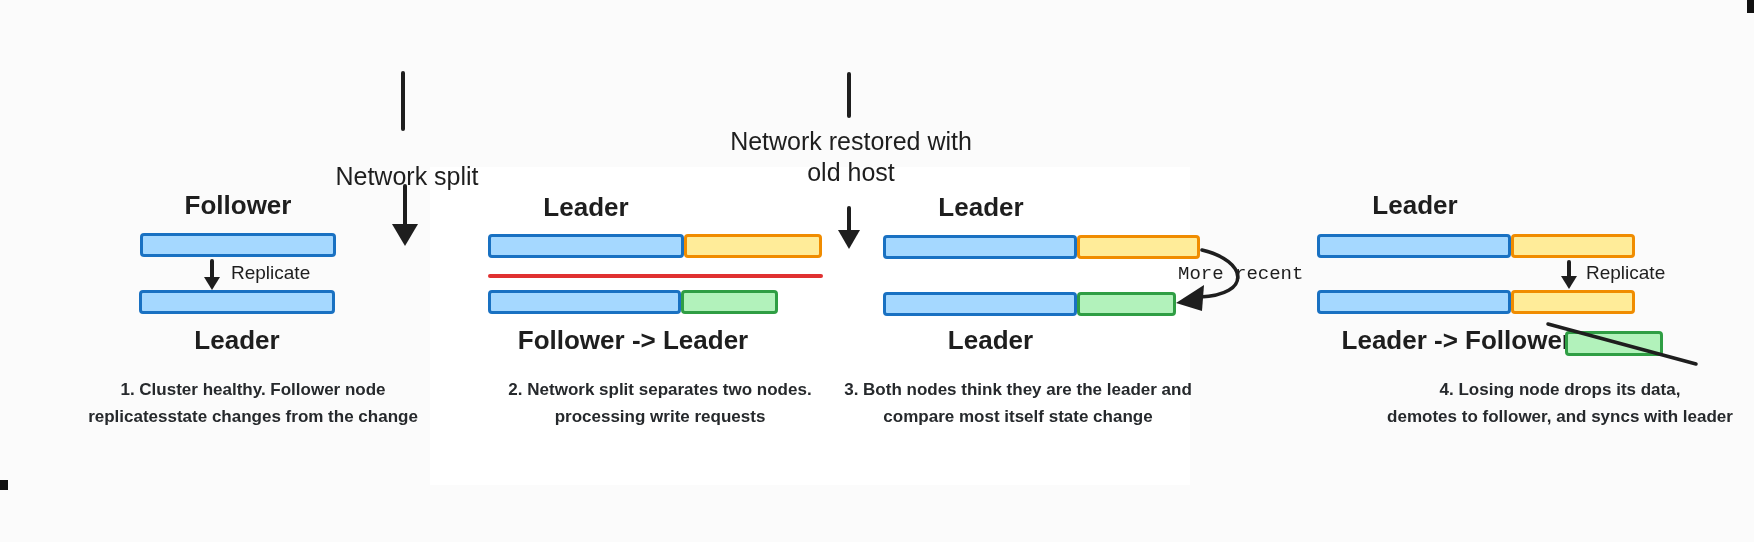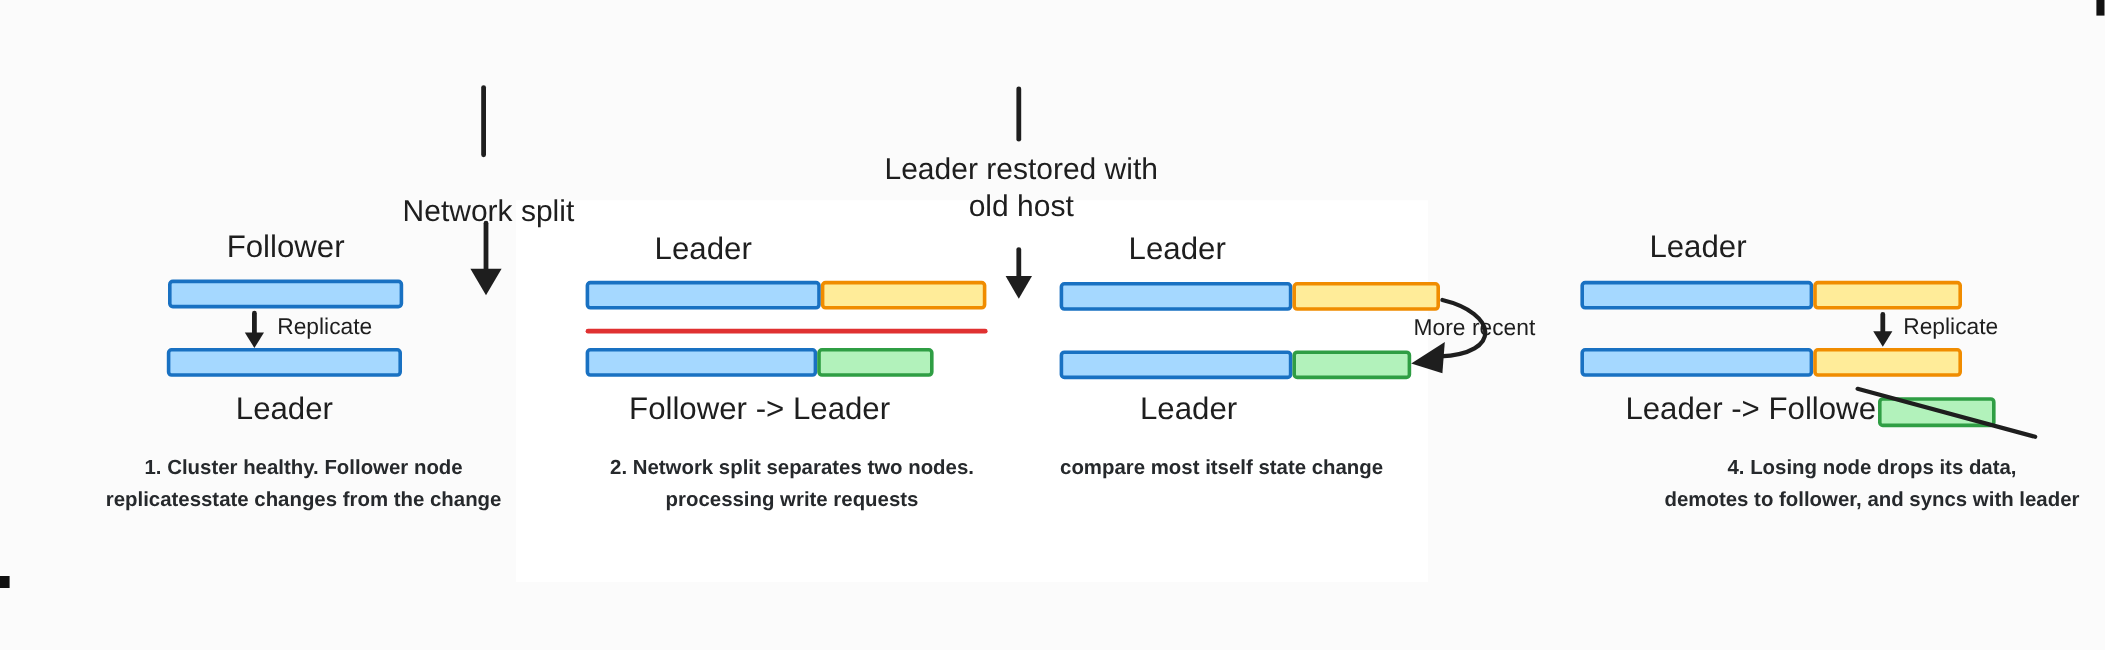--- a/index.html
+++ b/index.html
@@ -5,21 +5,21 @@
   html,body{margin:0;padding:0;background:#fbfbfb;}
   #canvas{
     position:relative;width:1754px;height:542px;overflow:hidden;
     background:#fbfbfb;
     font-family:"Liberation Sans","DejaVu Sans",sans-serif;
     color:#1e1e1e;
   }
   .abs{position:absolute;}
   .bg-white{background:#ffffff;}
   .node-label{
-    font-size:26px;font-weight:400;color:#1e1e1e;text-align:center;
+    font-size:26px;font-weight:700;color:#1e1e1e;text-align:center;
     white-space:nowrap;line-height:30px;
   }
   .anno-label{
     font-size:25px;font-weight:500;color:#1e1e1e;text-align:center;
     white-space:nowrap;line-height:31px;
   }
   .small-label{
     font-size:19px;font-weight:500;color:#1e1e1e;white-space:nowrap;
   }
   .caption{
@@ -97,21 +97,21 @@
 
     <div class="abs caption" style="left:440px;top:376px;width:440px;">
       <div>2. Network split separates two nodes.</div>
       <div>processing write requests</div>
     </div>
   </div>
 
   <div>
     <div class="abs vline" style="left:847px;top:72px;height:46px;"></div>
     <div class="abs anno-label" style="left:676px;top:126px;width:350px;">
-      <div>Leader restored with</div>
+      <div>Network restored with</div>
       <div>old host</div>
     </div>
     <div class="abs vline" style="left:847px;top:206px;height:26px;"></div>
     <div class="abs head-down-md" style="left:838px;top:230px;"></div>
   </div>
 
   <div>
     <div class="abs node-label" style="left:883px;top:192px;width:196px;">Leader</div>
 
     <div class="abs bar" style="left:883px;top:235px;">
@@ -123,23 +123,24 @@
       <div class="seg seg-blue" style="width:194px;"></div>
       <div class="seg seg-green" style="width:99px;"></div>
     </div>
 
     <div class="abs node-label" style="left:883px;top:325px;width:215px;">Leader</div>
 
     <svg class="abs" style="left:1150px;top:237px;" width="150" height="80" viewBox="0 0 150 80">
       <path d="M 52 13 C 98 24, 102 58, 50 60" fill="none" stroke="#1e1e1e" stroke-width="3.5" stroke-linecap="round"></path>
       <polygon points="26,66 54,48 52,74" fill="#1e1e1e"></polygon>
     </svg>
-    <div class="abs small-label" style="left:1178px;top:263px;">More recent</div>
+    <div class="abs small-label" style="left:1178px;top:263px;font-family:Liberation Mono, monospace;">More recent</div>
 
     <div class="abs caption" style="left:798px;top:376px;width:440px;">
+      <div>3. Both nodes think they are the leader and</div>
       <div>compare most itself state change</div>
     </div>
   </div>
 
   <div>
     <div class="abs node-label" style="left:1317px;top:190px;width:196px;">Leader</div>
 
     <div class="abs bar" style="left:1317px;top:234px;">
       <div class="seg seg-blue" style="width:194px;"></div>
       <div class="seg seg-yellow" style="width:124px;"></div>

